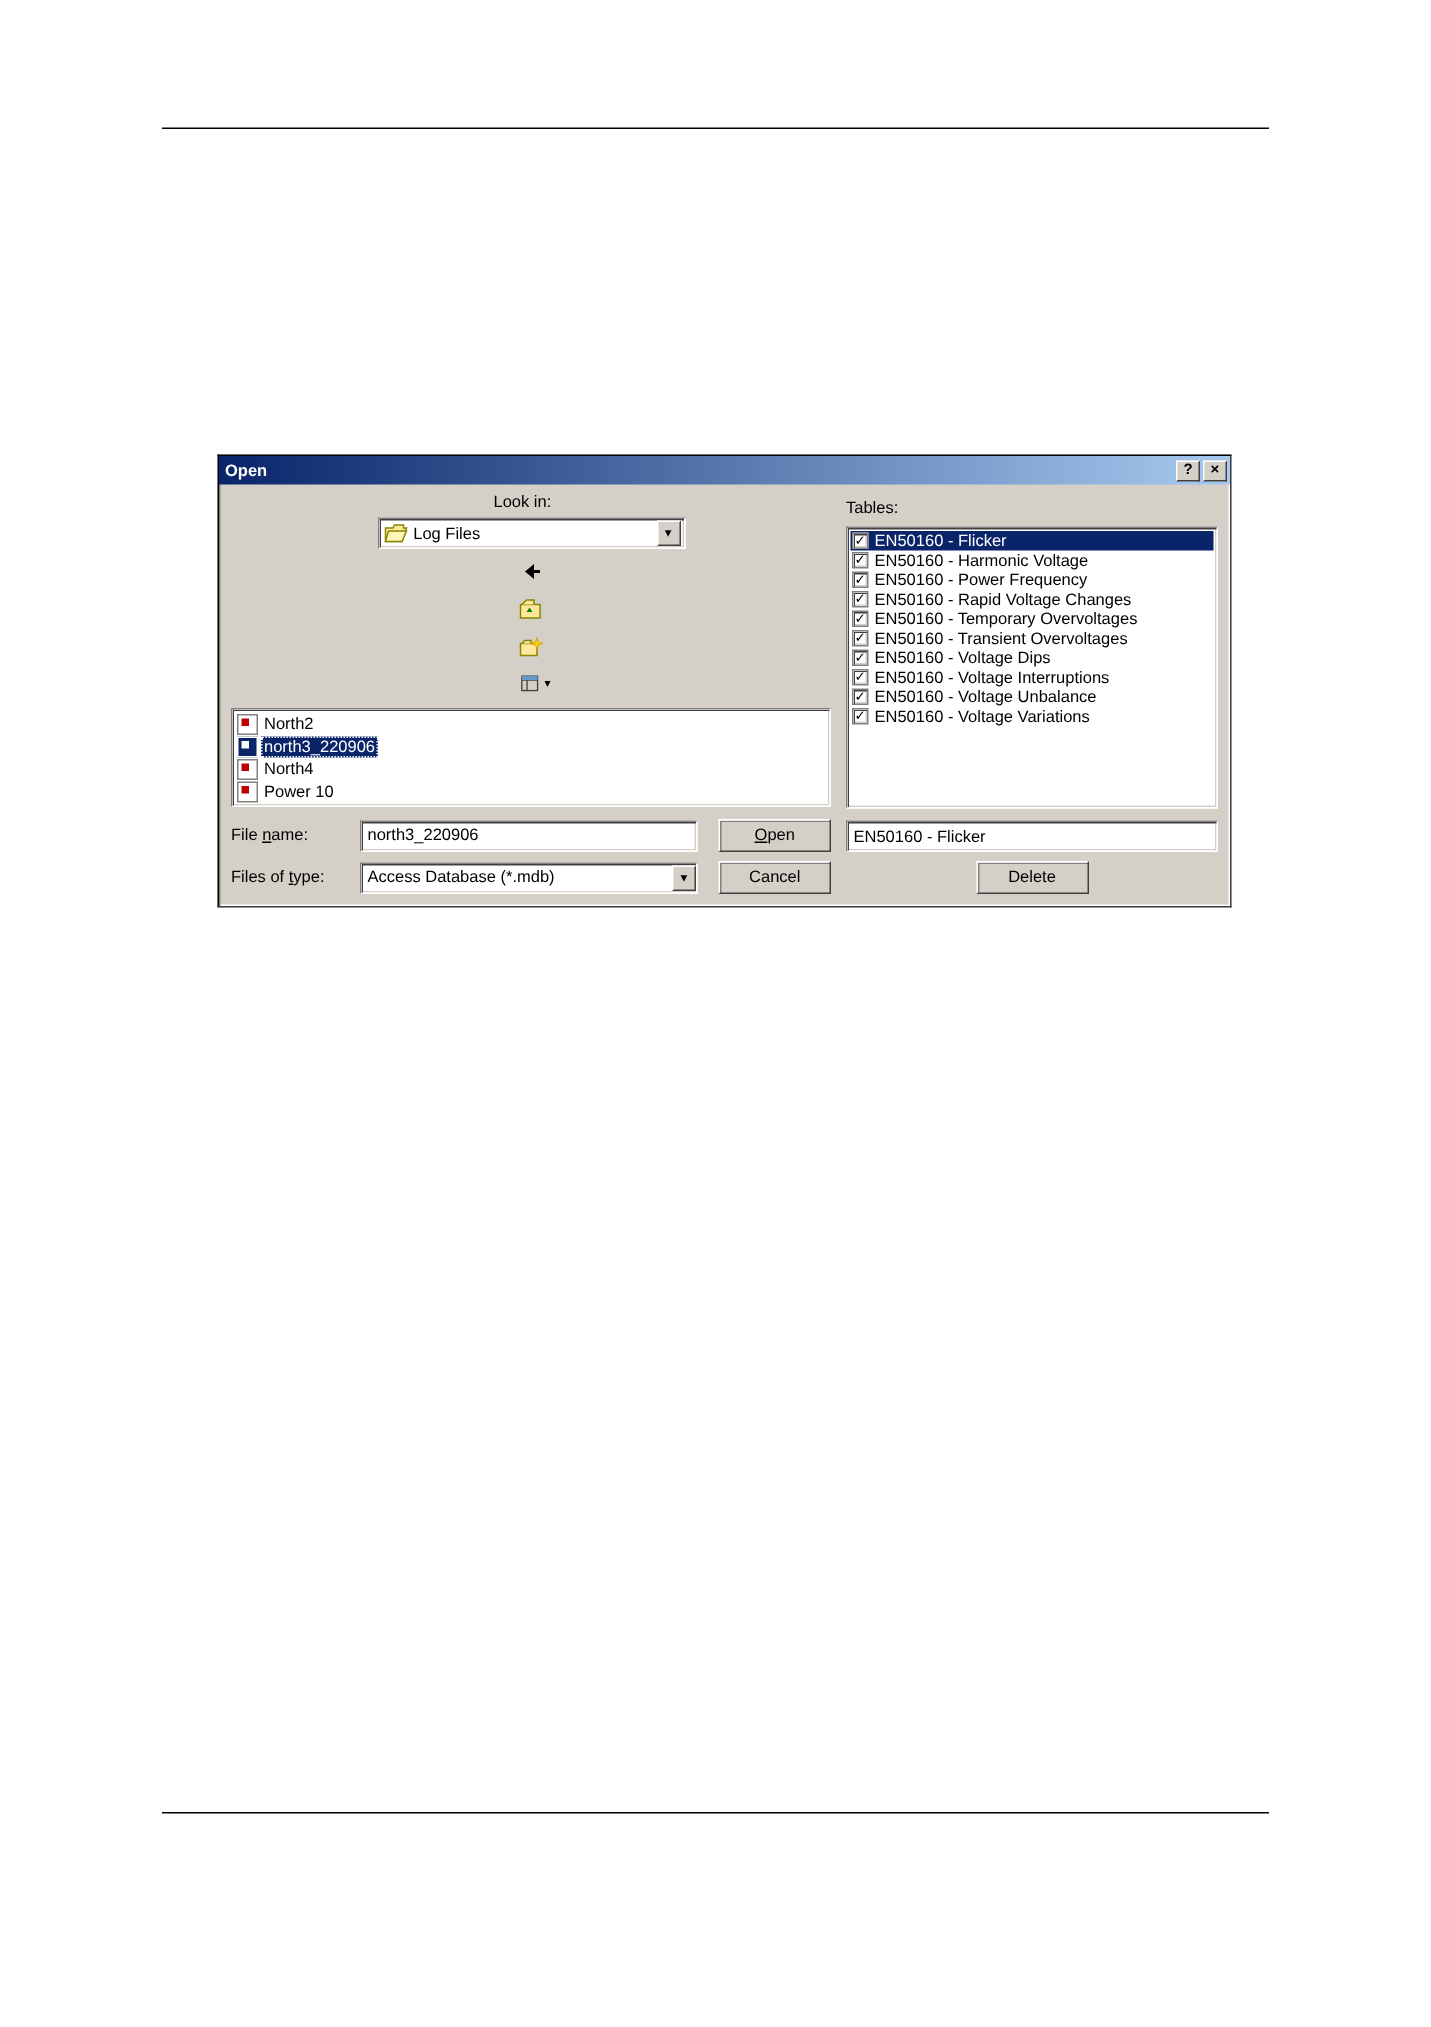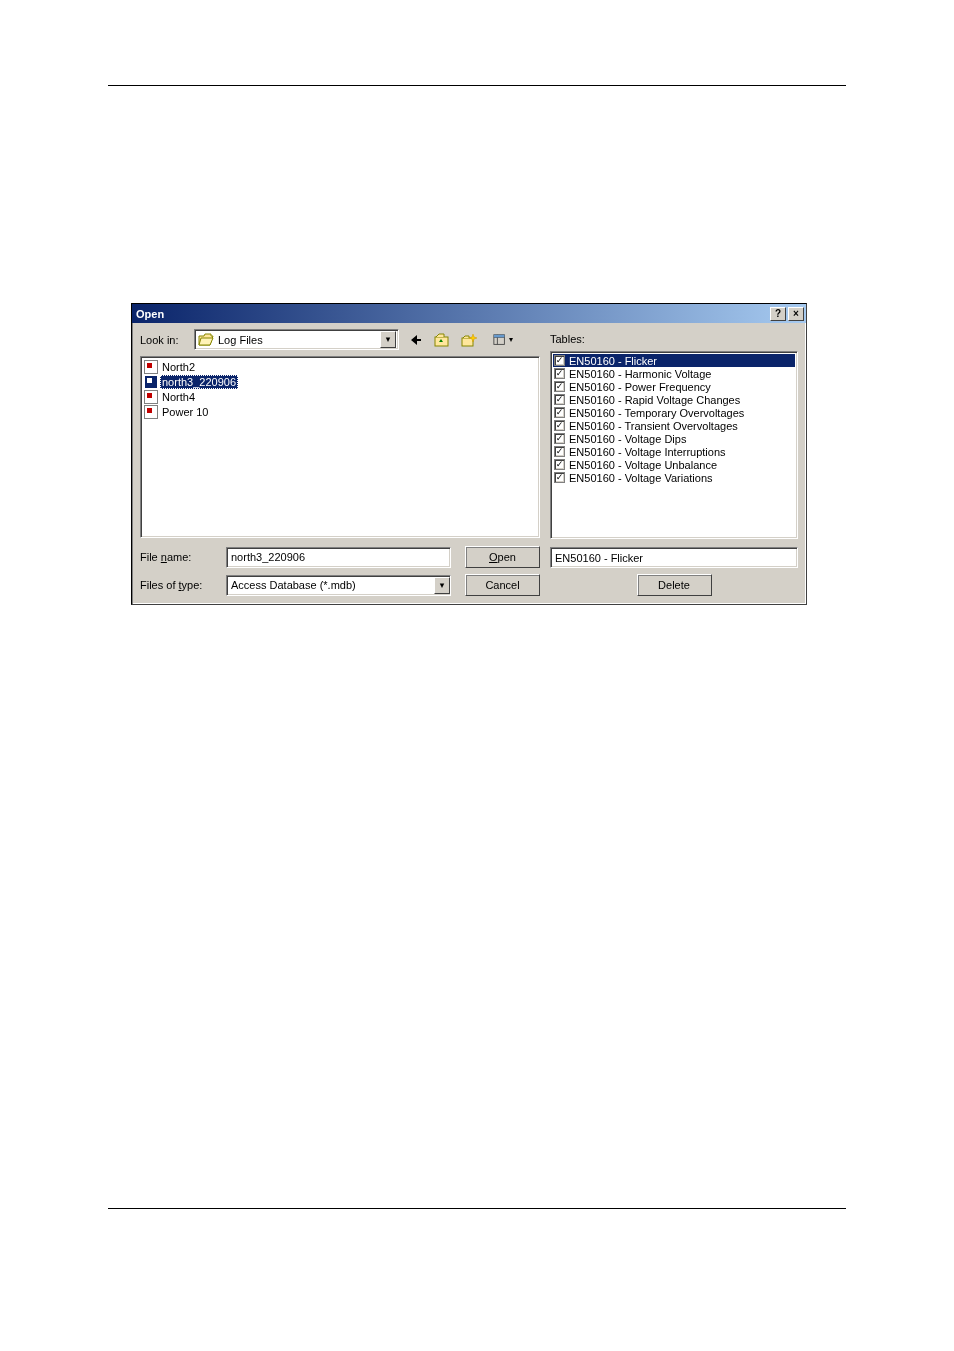--- a/index.html
+++ b/index.html
@@ -11,21 +11,21 @@
     font-size: 11px;
     width: 954px;
     height: 1351px;
   }
   .top-line {
     border-top: 1px solid #000;
     margin: 85px 108px 0 108px;
   }
   .dialog {
     position: absolute;
-    left: 131px;
+    left: 145px;
     top: 303px;
     width: 676px;
     height: 302px;
     background: #d4d0c8;
     border: 1px solid #000;
     border-right: 1px solid #404040;
     border-bottom: 1px solid #404040;
     box-shadow: 1px 1px 0 #808080 inset, -1px -1px 0 #fff inset;
   }
   .titlebar {
@@ -68,20 +68,21 @@
     flex: 1;
     display: flex;
     flex-direction: column;
     margin-left: 10px;
   }
   .lookin-row {
     display: flex;
     align-items: center;
     margin-bottom: 6px;
     gap: 4px;
+    flex-direction: column;
   }
   .lookin-label {
     width: 50px;
   }
   .lookin-combo {
     display: flex;
     align-items: center;
     width: 205px;
     height: 21px;
     background: #fff;

